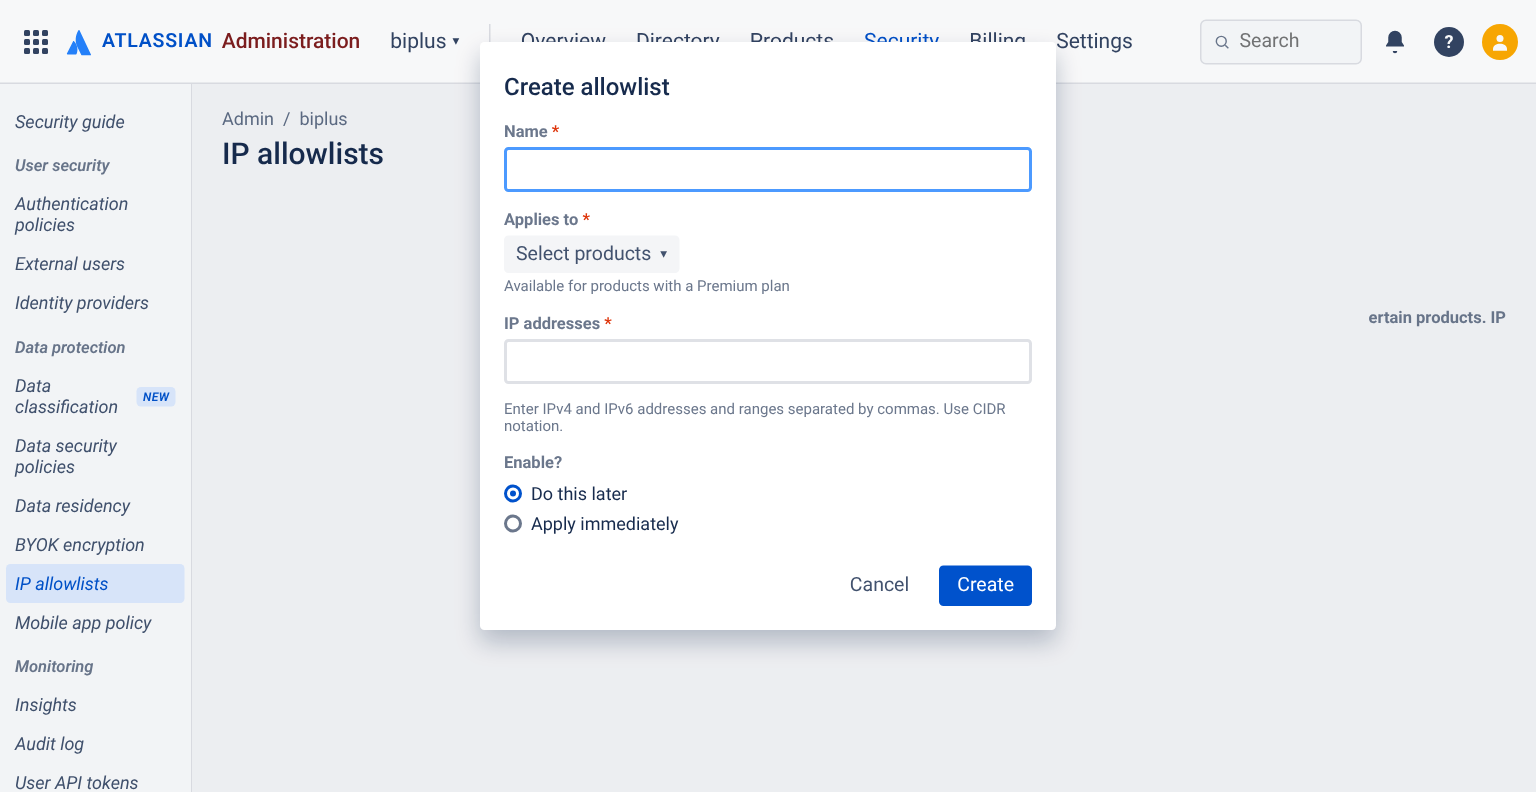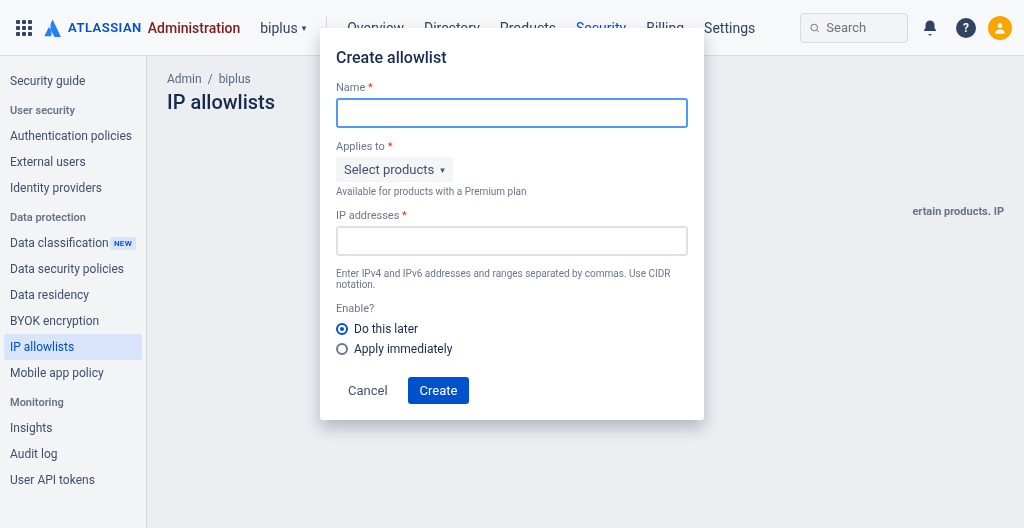--- a/index.html
+++ b/index.html
@@ -19,48 +19,48 @@
 .nav-item.active { border-bottom-color: #0052cc; color: #0052cc; }
 .header-right { margin-left: auto; display: flex; align-items: center; gap: 8px; }
 .search-box { width: 108px; height: 30px; border: 1px solid #dfe1e6; border-radius: 4px; background: #fafbfc; display: flex; align-items: center; padding: 0 8px; gap: 6px; }
 .search-box input { border: none; background: transparent; outline: none; font-size: 13px; width: 100%; color: #172b4d; }
 .header-icon { width: 28px; height: 28px; display: flex; align-items: center; justify-content: center; cursor: pointer; color: #344563; border-radius: 50%; }
 .help-icon { background: #344563; color: #fff; width: 20px; height: 20px; border-radius: 50%; font-size: 12px; font-weight: bold; display: flex; align-items: center; justify-content: center; }
 .avatar { width: 24px; height: 24px; border-radius: 50%; background: #ffab00; display: flex; align-items: center; justify-content: center; cursor: pointer; }
 
 
 .layout { display: flex; height: calc(100% - 56px); }
-.sidebar { width: 147px; background: #fafbfc; border-right: 1px solid #dfe1e6; padding: 12px 4px; overflow-y: auto; }
+.sidebar { width: 128px; background: #fafbfc; border-right: 1px solid #dfe1e6; padding: 12px 4px; overflow-y: auto; font-style: italic; }
 .sidebar-heading { font-size: 11px; font-weight: 600; color: #6b778c; padding: 6px 6px; margin-top: 4px; }
 .sidebar-item { font-size: 12px; color: #42526e; padding: 6px 6px; border-radius: 3px; cursor: pointer; display: flex; align-items: center; justify-content: space-between; }
 .sidebar-item.active { background: #deebff; color: #0052cc; }
 .badge-new { background: #deebff; color: #0052cc; font-size: 8px; font-weight: 600; padding: 2px 4px; border-radius: 3px; letter-spacing: 0.3px; }
 
 
 .main { flex: 1; padding: 16px 20px; }
 .breadcrumb { font-size: 12px; color: #5e6c84; display: flex; gap: 6px; margin-bottom: 4px; text-align: right; }
 .breadcrumb a { color: #5e6c84; text-decoration: none; }
 .page-title { font-size: 20px; font-weight: 500; color: #172b4d; }
 
 
 .overlay { position: absolute; inset: 0; background: rgba(9,30,66,0.03); display: flex; justify-content: center; align-items: flex-start; }
 .modal { background: #fff; width: 384px; margin-top: 28px; border-radius: 3px; box-shadow: 0 8px 16px rgba(9,30,66,0.25); padding: 20px 16px 16px; }
 .modal-title { font-size: 16px; font-weight: 500; color: #172b4d; margin-bottom: 14px; }
-.field-label { font-size: 11px; font-weight: 400; color: #6b778c; margin-bottom: 4px; display: block; }
+.field-label { font-size: 11px; font-weight: 700; color: #6b778c; margin-bottom: 4px; display: block; }
 .req { color: #de350b; }
 .field-input { width: 100%; height: 30px; border: 2px solid #4c9aff; border-radius: 3px; padding: 0 8px; font-size: 13px; outline: none; margin-bottom: 12px; }
 .field-input.plain { border: 2px solid #dfe1e6; }
 .select-box { display: inline-flex; align-items: center; gap: 6px; background: #f4f5f7; padding: 5px 8px; border-radius: 3px; font-size: 13px; color: #42526e; cursor: pointer; margin-bottom: 4px; }
 .help-text { font-size: 10px; color: #6b778c; margin-bottom: 12px; }
 .radio-group { margin-top: 4px; }
 .radio-row { display: flex; align-items: center; gap: 6px; font-size: 12px; color: #172b4d; padding: 3px 0; }
 .radio { width: 12px; height: 12px; border: 2px solid #0052cc; border-radius: 50%; display: inline-flex; align-items: center; justify-content: center; }
 .radio.unchecked { border-color: #6b778c; }
 .radio .dot { width: 4px; height: 4px; background: #0052cc; border-radius: 50%; }
-.modal-footer { display: flex; gap: 8px; margin-top: 18px; }
+.modal-footer { display: flex; justify-content: flex-end; gap: 8px; margin-top: 18px; }
 .btn { padding: 6px 12px; border-radius: 3px; font-size: 13px; cursor: pointer; border: none; }
 .btn-subtle { background: transparent; color: #42526e; }
 .btn-primary { background: #0052cc; color: #fff; }
 .chev { font-size: 9px; }
 .hidden-text { position: absolute; right: 20px; top: 205px; font-size: 11px; color: #6b778c; font-weight: bold; }
 </style>
 </head>
 <body>
 
 <div class="header">

